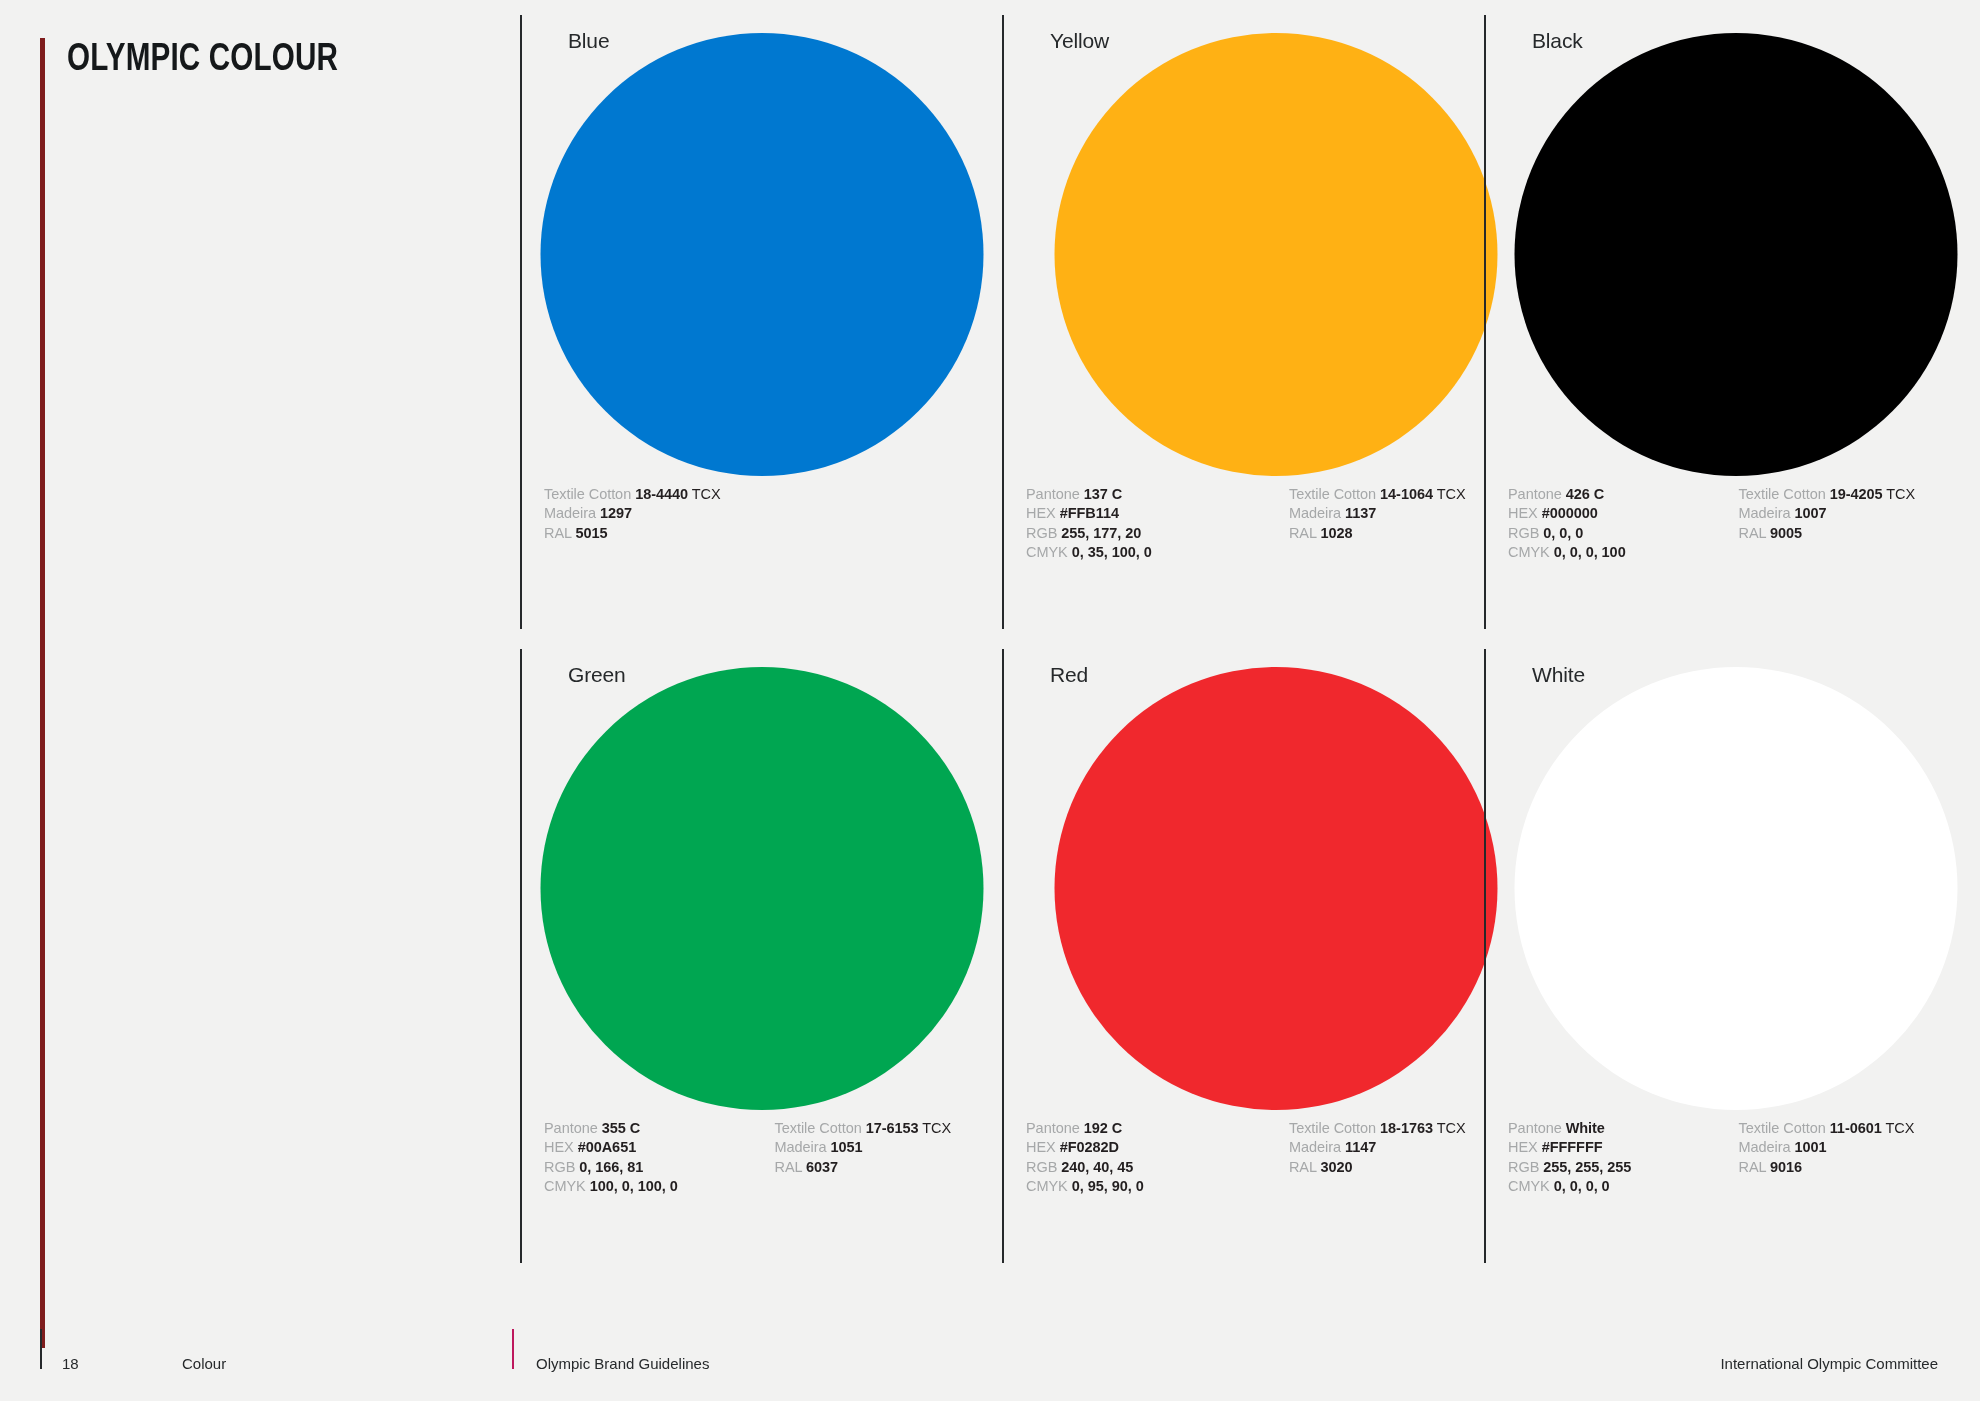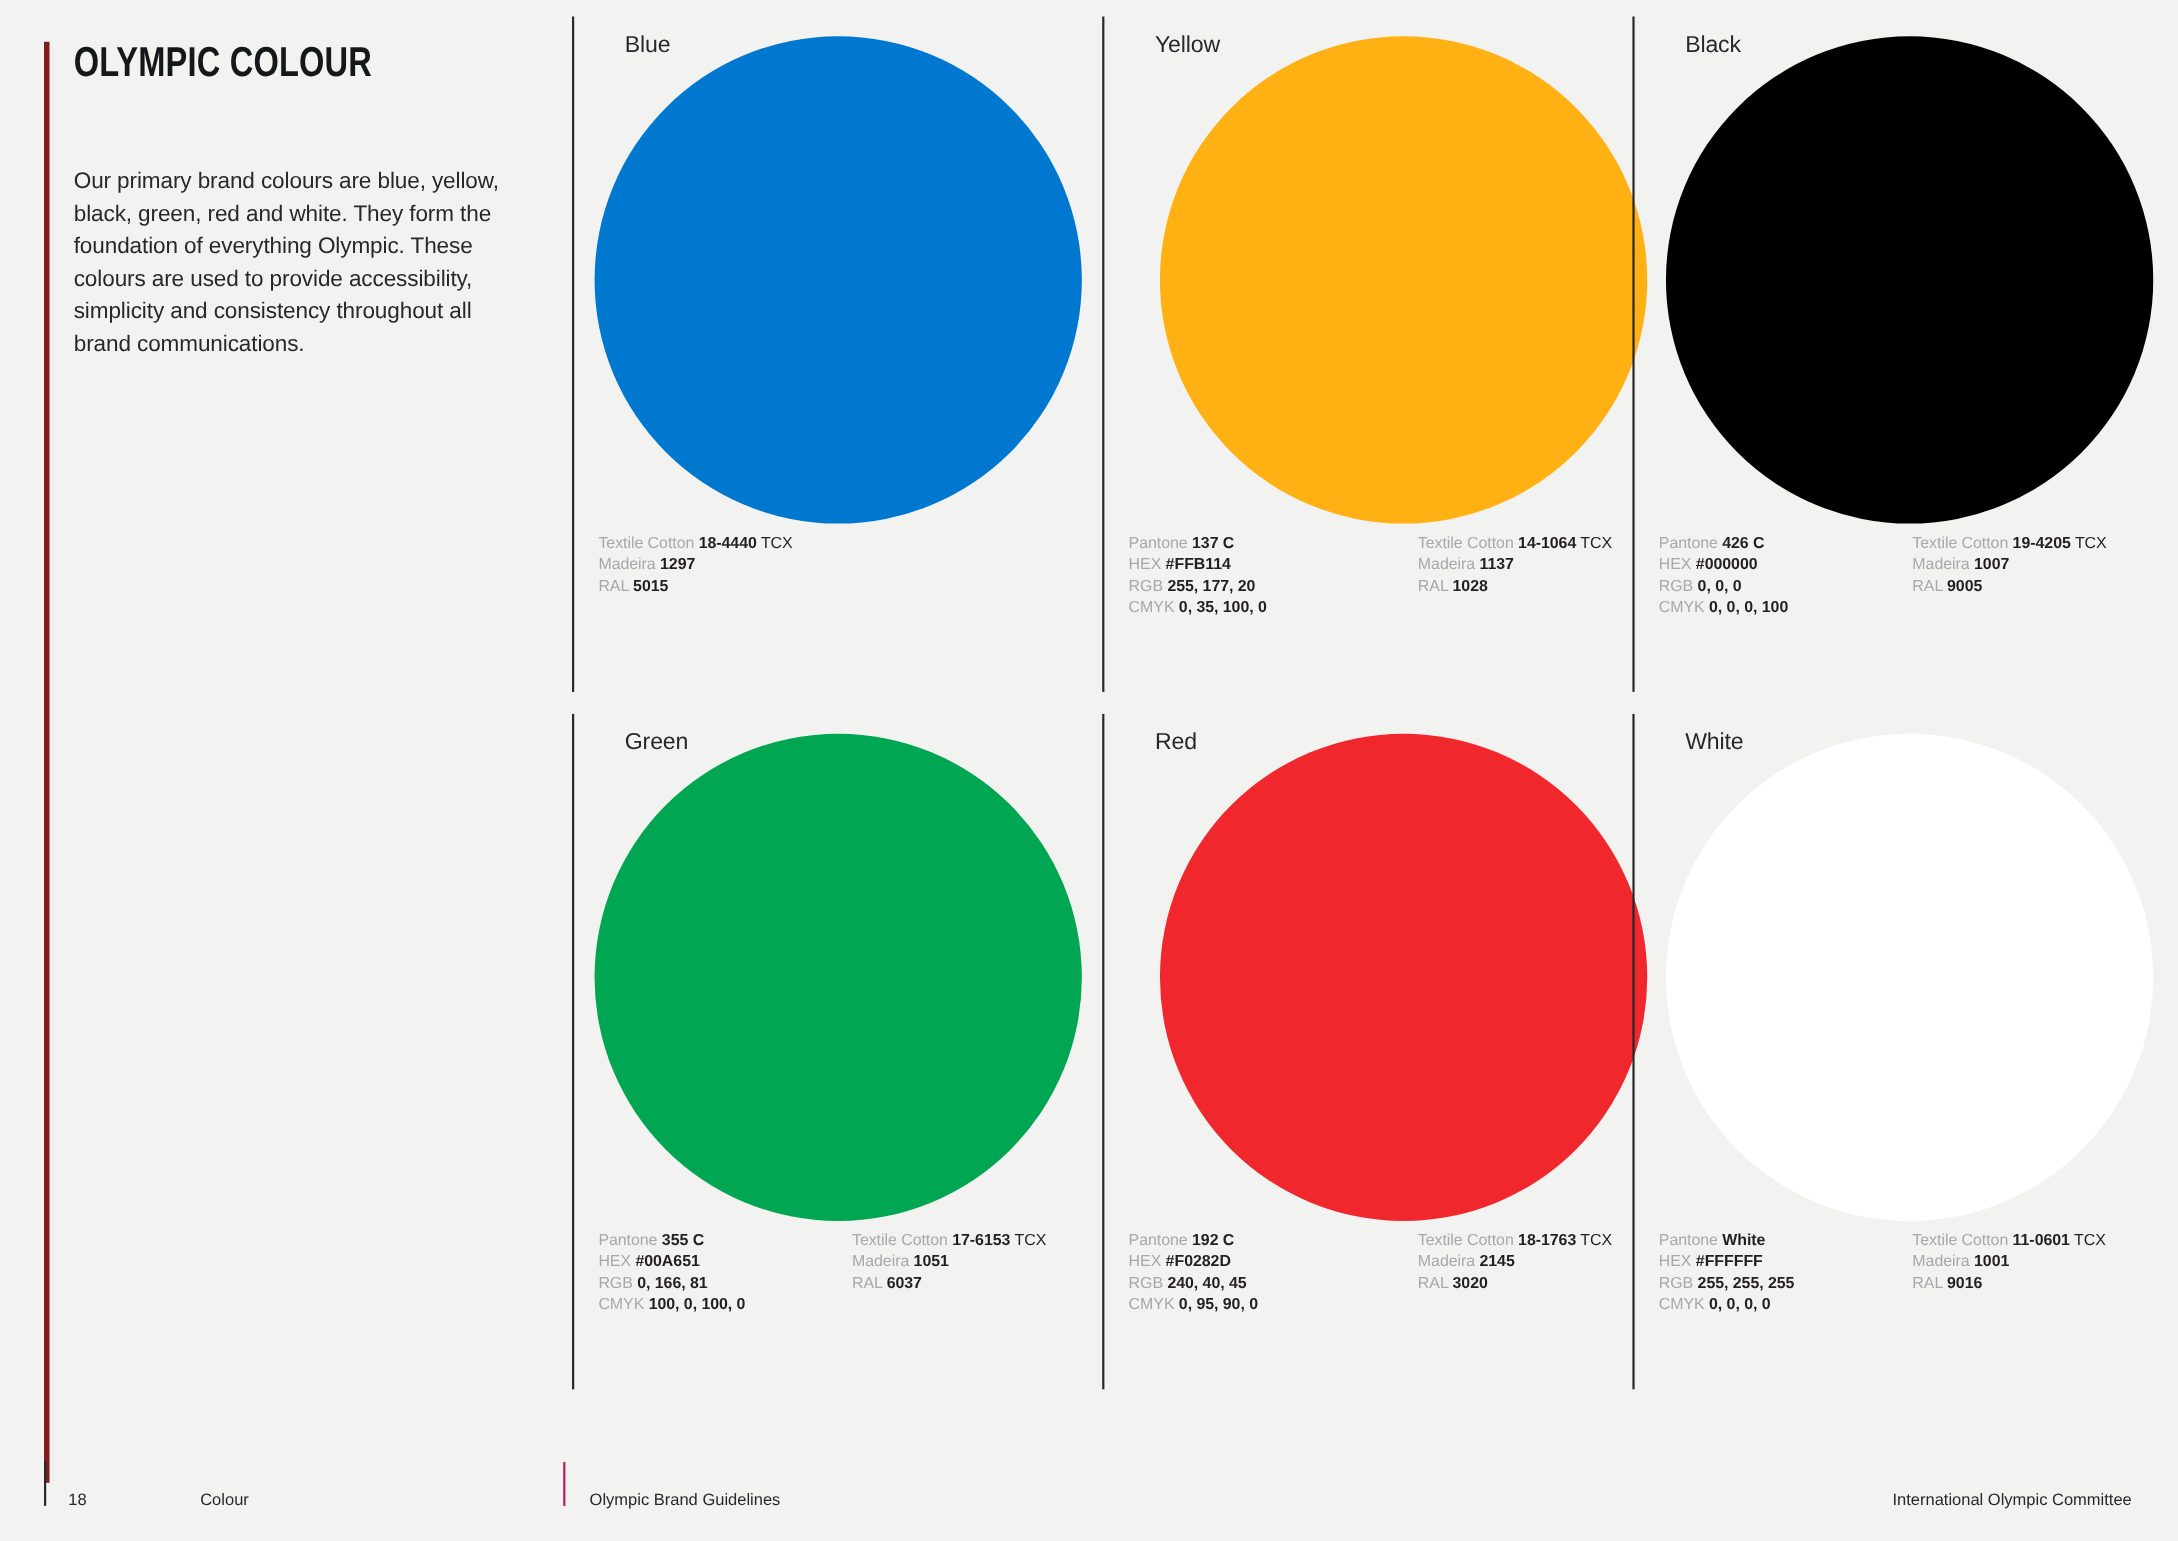--- a/index.html
+++ b/index.html
@@ -187,21 +187,20 @@
     border-left: 2px solid #26292b;
   }
 </style>
 </head>
 <body>
 
 <div class="page">
 
   <div class="left-col">
     <h1 class="page-title">OLYMPIC COLOUR</h1>
-    <p class="intro-text">Our primary brand colours are blue, yellow, black, green, red and white. They form the foundation of everything Olympic. These colours are used to provide accessibility, simplicity and consistency throughout all brand communications.</p>
   </div>
 
   <div class="grid">
 
     <div class="row row-1">
 
       <div class="cell cell-0">
         <div class="swatch-label">Blue</div>
         <div class="disc-wrap">
           <div class="disc" style="background:#0078D0"></div>
@@ -285,21 +284,21 @@
         </div>
         <div class="specs">
           <div class="spec-col">
             <div class="spec-line"><span class="spec-key">Pantone</span> <span class="spec-val">192 C</span></div>
             <div class="spec-line"><span class="spec-key">HEX</span> <span class="spec-val">#F0282D</span></div>
             <div class="spec-line"><span class="spec-key">RGB</span> <span class="spec-val">240, 40, 45</span></div>
             <div class="spec-line"><span class="spec-key">CMYK</span> <span class="spec-val">0, 95, 90, 0</span></div>
           </div>
           <div class="spec-col">
             <div class="spec-line"><span class="spec-key">Textile Cotton</span> <span class="spec-val">18-1763</span> <span class="spec-suffix">TCX</span></div>
-            <div class="spec-line"><span class="spec-key">Madeira</span> <span class="spec-val">2145</span></div>
+            <div class="spec-line"><span class="spec-key">Madeira</span> <span class="spec-val">1147</span></div>
             <div class="spec-line"><span class="spec-key">RAL</span> <span class="spec-val">3020</span></div>
           </div>
         </div>
       </div>
 
       <div class="cell cell-2">
         <div class="swatch-label">White</div>
         <div class="disc-wrap">
           <div class="disc" style="background:#FFFFFF; left:52%;"></div>
         </div>

